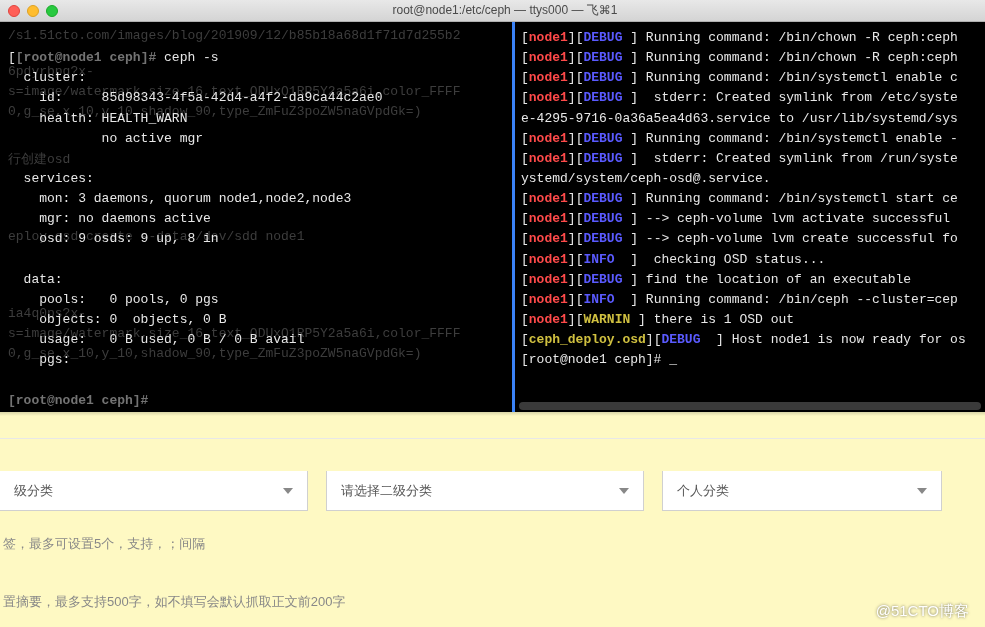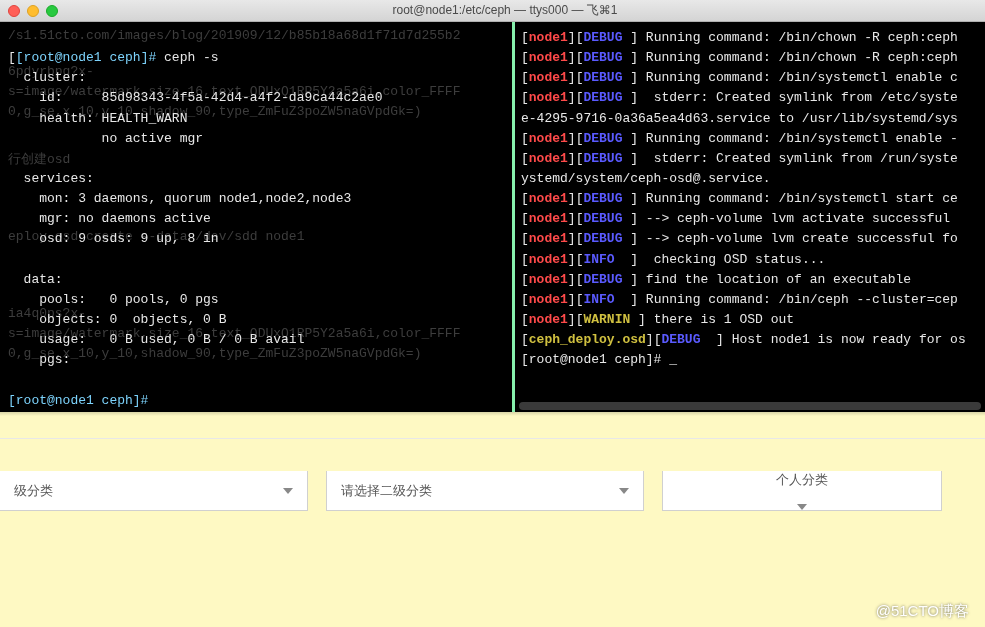--- a/index.html
+++ b/index.html
@@ -60,38 +60,38 @@
       position: relative;
       overflow: hidden;
     }
     .term-right {
       flex: 1;
       background: #000;
       color: #fff;
       padding: 6px 0 6px 6px;
       font-size: 13px;
       line-height: 1.55;
-      border-left: 3px solid #86efac;
+      border-left: 3px solid #3b82f6;
       position: relative;
       overflow: hidden;
     }
     .ghost {
       position: absolute;
       color: #3d3d3d;
       font-size: 13px;
       white-space: pre;
       z-index: 0;
       pointer-events: none;
     }
     .term-content {
       position: relative;
       z-index: 1;
       white-space: pre;
     }
-    .prompt-white { color: #7dd3fc; font-weight: normal; }
+    .prompt-white { color: #737373; font-weight: bold; }
     .red { color: #ff4a4a; font-weight: bold; }
     .blue { color: #5a5aff; font-weight: bold; }
     .yellow { color: #d0c040; font-weight: bold; }
     .white { color: #e8e8e8; }
     .scroll-hint {
       position: absolute;
       bottom: 2px;
       left: 4px;
       right: 4px;
       height: 8px;
@@ -120,21 +120,21 @@
       justify-content: space-between;
       padding: 0 14px;
       color: #555;
       font-size: 13px;
       font-family: -apple-system, "Helvetica Neue", "PingFang SC", sans-serif;
       background: #fff;
       cursor: pointer;
     }
     .dropdown.w1 { width: 308px; border-left: none; }
     .dropdown.w2 { width: 318px; }
-    .dropdown.w3 { width: 280px; flex-direction: column; }
+    .dropdown.w3 { width: 280px; }
     .chev {
       width: 0; height: 0;
       border-left: 5px solid transparent;
       border-right: 5px solid transparent;
       border-top: 6px solid #888;
     }
     .hint-row {
       padding: 24px 0 0 3px;
       color: #888;
       font-size: 13px;
@@ -242,15 +242,17 @@
     </div>
     <div class="dropdown w2">
       <span>请选择二级分类</span>
       <span class="chev"></span>
     </div>
     <div class="dropdown w3">
       <span>个人分类</span>
       <span class="chev"></span>
     </div>
   </div>
+  <div class="hint-row">签，最多可设置5个，支持，；间隔</div>
+  <div class="hint-row2">置摘要，最多支持500字，如不填写会默认抓取正文前200字</div>
 </div>
 
 <div class="watermark">@51CTO博客</div>
 
 </body></html>

